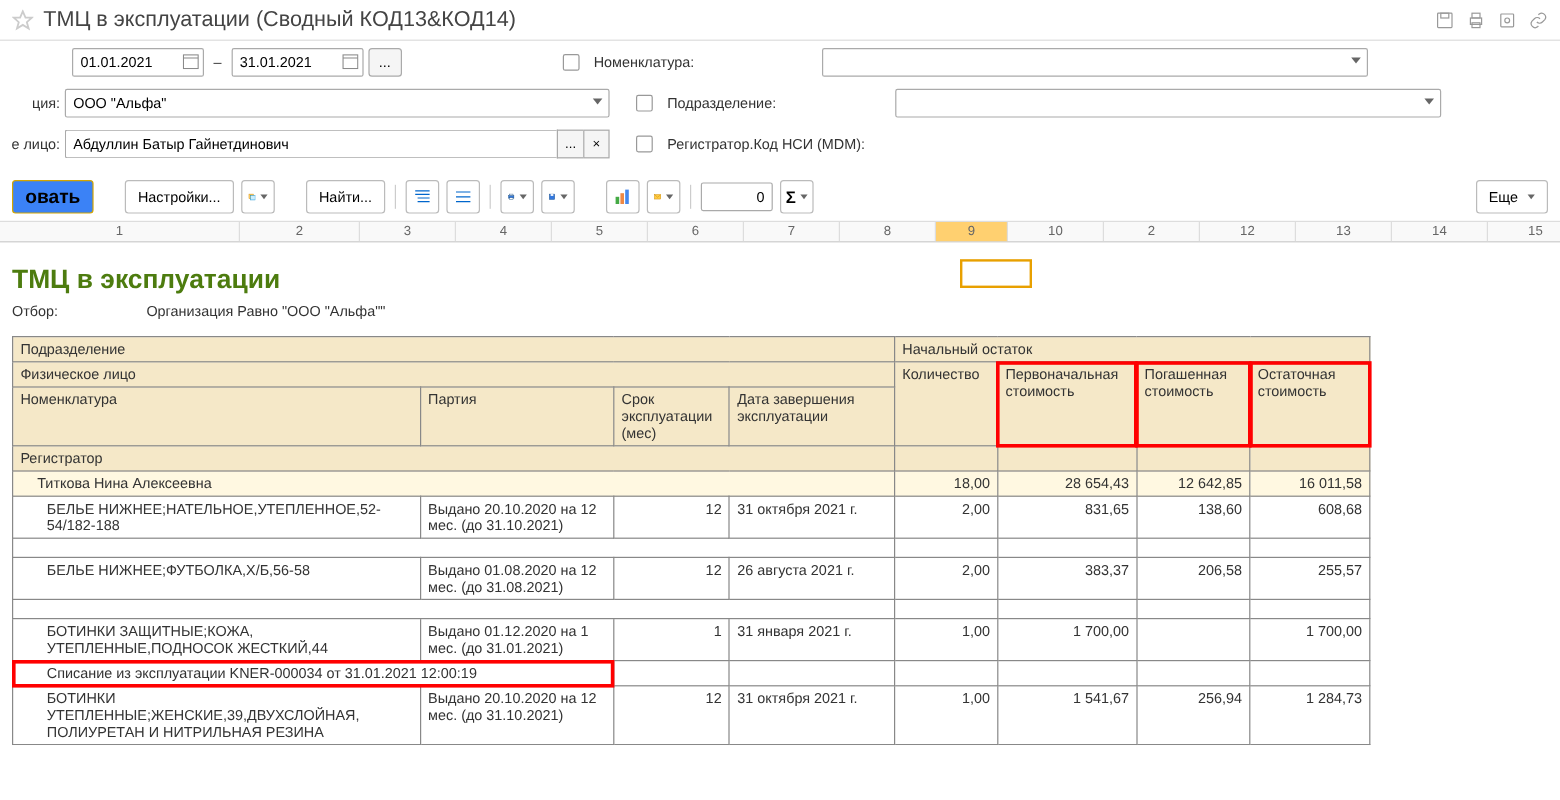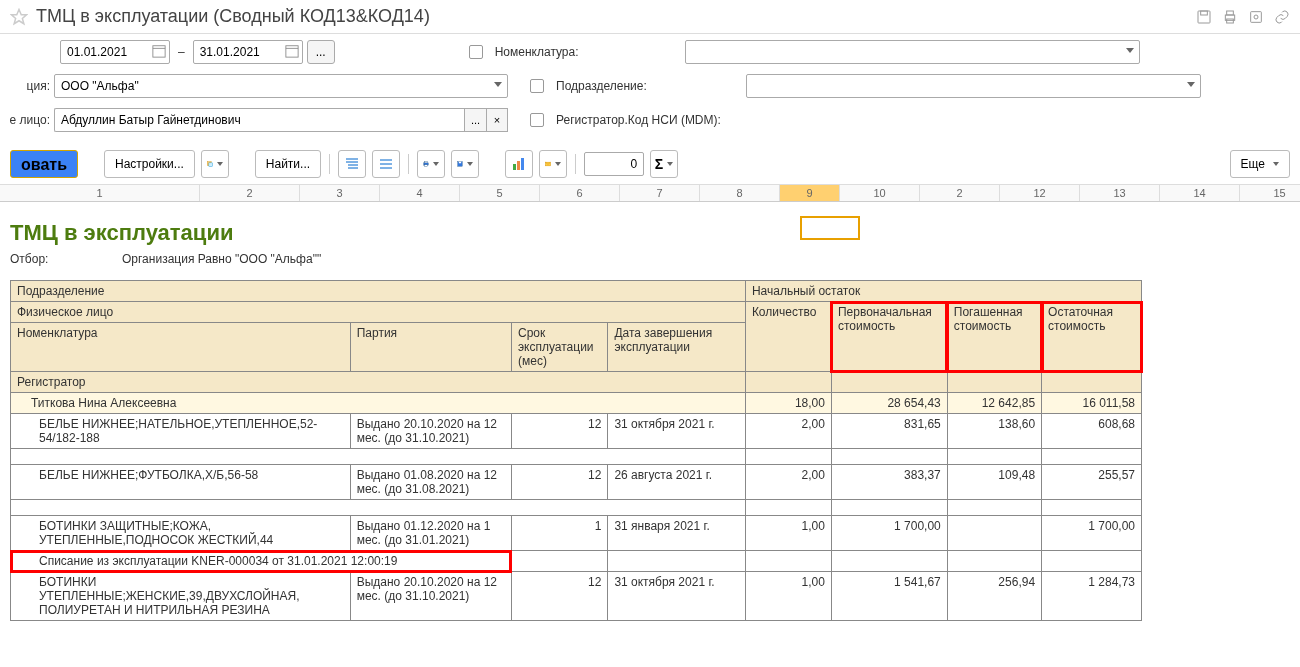--- a/index.html
+++ b/index.html
@@ -282,21 +282,21 @@
           <td></td>
           <td></td>
         </tr>
         <tr class="data-row">
           <td class="indent2">БЕЛЬЕ НИЖНЕЕ;ФУТБОЛКА,Х/Б,56-58</td>
     <td>Выдано 01.08.2020 на 12 мес. (до 31.08.2021)</td>
     <td class="num">12</td>
     <td>26 августа 2021 г.</td>
     <td class="num">2,00</td>
     <td class="num">383,37</td>
-    <td class="num">109,48</td>
+    <td class="num">206,58</td>
     <td class="num">255,57</td>
         </tr>
         <tr class="data-row">
           <td colspan="4" style="height:16px"></td>
           <td></td>
           <td></td>
           <td></td>
           <td></td>
         </tr>
         <tr class="data-row">

